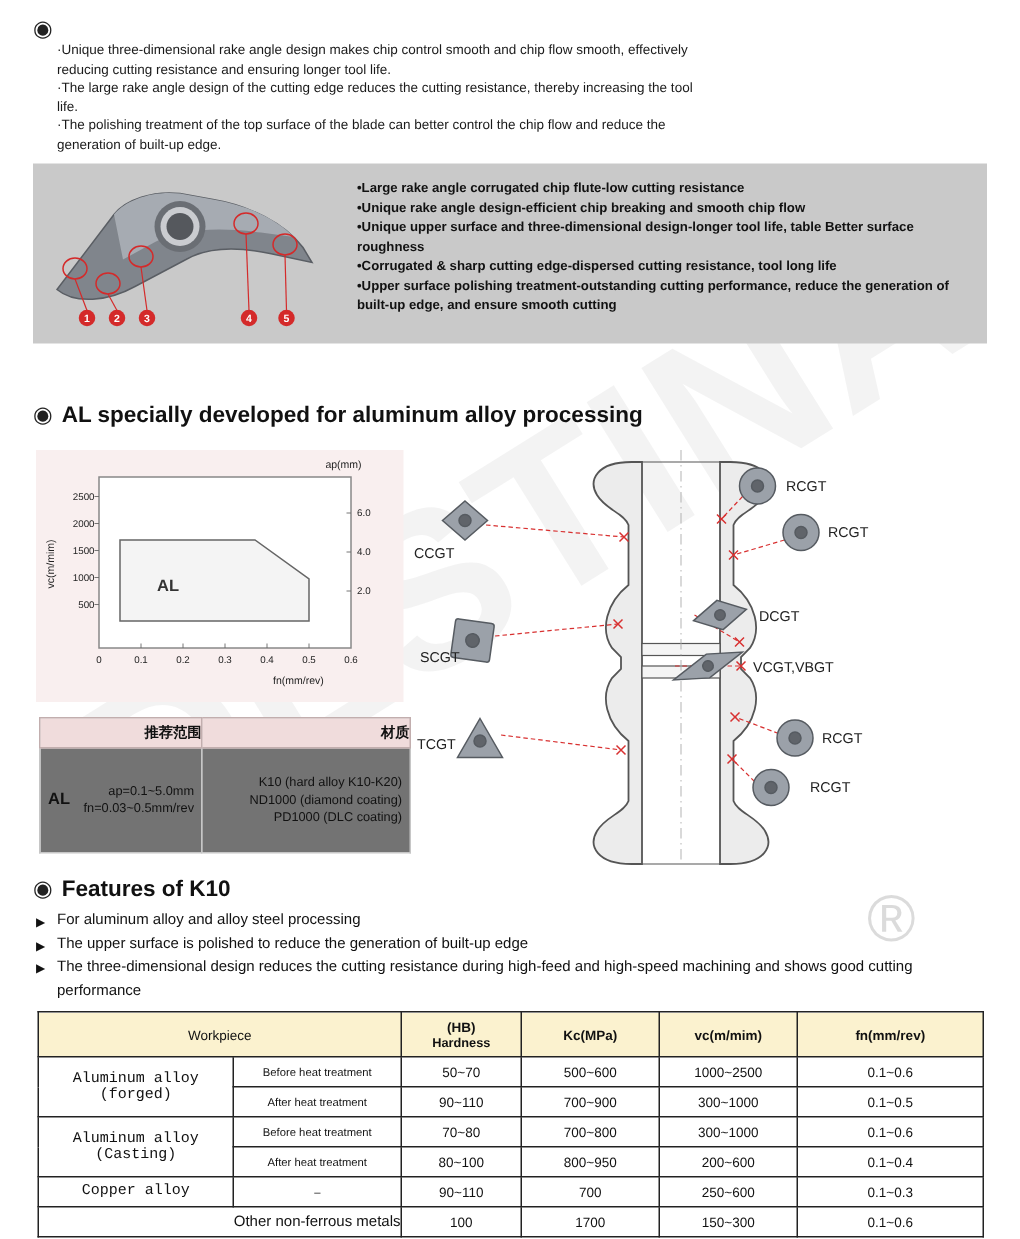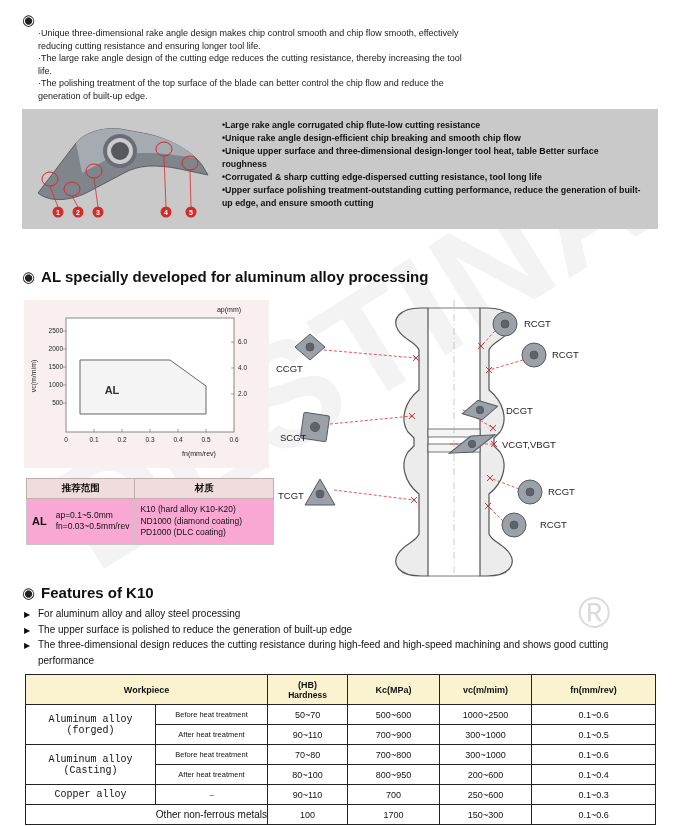--- a/index.html
+++ b/index.html
@@ -14,47 +14,47 @@
 
   .sec-head { display:flex; align-items:center; gap:6px; }
   .sec-icon { font-size:15px; line-height:1; color:#222; }
   .h1-title { font-size:17px; font-weight:bold; letter-spacing:-0.2px; }
   .h2-title { font-size:15px; font-weight:bold; }
 
   .s1 { position:absolute; top:12px; left:22px; width:636px; }
   .top-bullets { list-style:none; margin:0 0 0 16px; width:440px; }
   .top-bullets li { font-size:9px; line-height:12.5px; color:#1a1a1a; }
 
-  .feature-box { margin-top:7px; height:120px; background:#c9c9c9; position:relative; display:flex; }
+  .feature-box { margin-top:7px; height:120px; background:#c9c9c9; position:relative; display:flex;gap:16px; }
   .insert-photo { margin:4px 0 0 2px; flex:0 0 198px; }
   .feature-list { list-style:none; padding:10px 10px 0 0; width:432px; }
   .feature-list li { font-size:8.8px; font-weight:bold; line-height:13px; color:#111; }
 
   .s2-head { position:absolute; top:268px; left:22px; }
   .chart-wrap { position:absolute; top:300px; left:24px; }
   .chart-svg { background:#f9efef; }
   .wheel-svg { position:absolute; top:298px; left:268px; }
 
-  .range-table { position:absolute; top:478px; left:26px; border-collapse:collapse; width:248px; background:#fff; }
+  .range-table { position:absolute; top:478px; left:26px; border-collapse:collapse; width:248px; background:#fff;text-align:right; }
   .range-table th { background:#f0dcdc; border:1px solid #c2aeae; font-size:9.5px; font-weight:bold; height:20px; }
-  .range-table td { border:1px solid #c6c6c6; vertical-align:middle; padding:5px 5px; font-size:8.5px; background:#f9a8d4; }
+  .range-table td { border:1px solid #c6c6c6; vertical-align:middle; padding:17px 5px; font-size:8.5px; background:#737373; }
   .grade-row { display:flex; align-items:center; gap:9px; }
   .grade { font-size:11px; font-weight:bold; }
   .ranges div, .materials div { line-height:11.5px; }
 
   .s3-head { position:absolute; top:584px; left:22px; }
   .s3-bullets { position:absolute; top:606px; left:24px; width:600px; list-style:none; }
   .s3-bullets li { font-size:10px; line-height:15.5px; padding-left:14px; position:relative; }
   .s3-bullets li::before { content:"▶"; position:absolute; left:0; top:1px; font-size:8px; }
 
   .wp-table { position:absolute; top:674px; left:25px; border-collapse:collapse; width:630px;
     table-layout:fixed; background:#fff; }
   .wp-table th, .wp-table td { border:1px solid #222; text-align:center; overflow:hidden; }
   .wp-table thead th { background:#fbf2cf; height:30px; font-size:9px; }
-  .wp-head-main { font-size:16px; font-weight:bold;margin-top:13px; }
+  .wp-head-main { font-size:16px; font-weight:normal;margin-top:13px; }
   .hb-sub { display:block; font-size:8.5px; font-weight:bold; }
   .wp-table tbody td { height:20px; font-size:9px;margin-top:12px; }
   .wp-table td.name { font-size:10px;font-family:Liberation Mono, monospace; }
   .wp-table td.treat { font-size:7.5px; }
   .wp-table td.name-wide { font-size:10px; text-align:right; padding-left:5px; }
 
   svg text { font-family:"Liberation Sans",sans-serif; }
 </style>
 </head>
 <body>
@@ -106,21 +106,21 @@
           <text x="74" y="101.5" fill="#fff">3</text>
           <circle cx="142" cy="99" r="5.5" fill="#d42a2a"></circle>
           <text x="142" y="101.5" fill="#fff">4</text>
           <circle cx="167" cy="99" r="5.5" fill="#d42a2a"></circle>
           <text x="167" y="101.5" fill="#fff">5</text>
         </g>
       </svg>
       <ul class="feature-list">
         <li>•Large rake angle corrugated chip flute-low cutting resistance</li>
         <li>•Unique rake angle design-efficient chip breaking and smooth chip flow</li>
-        <li>•Unique upper surface and three-dimensional design-longer tool heat, table Better surface roughness</li>
+        <li>•Unique upper surface and three-dimensional design-longer tool life, table Better surface roughness</li>
         <li>•Corrugated &amp; sharp cutting edge-dispersed cutting resistance, tool long life</li>
         <li>•Upper surface polishing treatment-outstanding cutting performance, reduce the generation of built-up edge, and ensure smooth cutting</li>
       </ul>
     </div>
   </div>
 
   <div class="sec-head s2-head">
     <span class="sec-icon">◉</span>
     <span class="h2-title">AL specially developed for aluminum alloy processing</span>
   </div>

